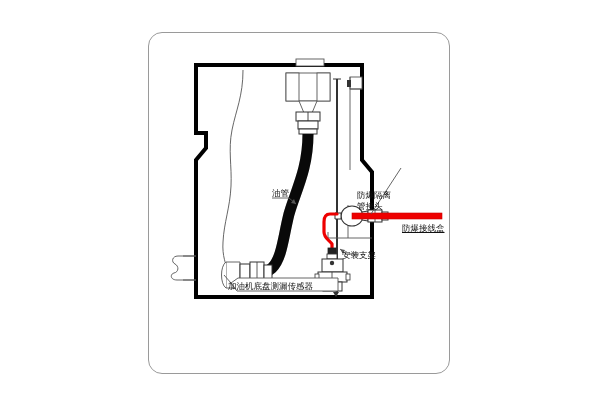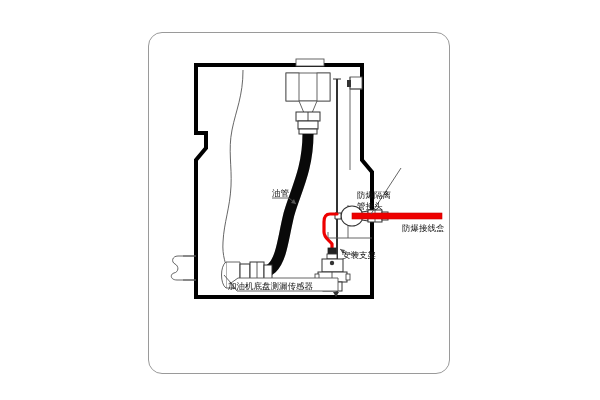--- a/index.html
+++ b/index.html
@@ -44,21 +44,21 @@
     font-family: "DejaVu Sans", "Liberation Sans", sans-serif;
     font-size: 8.5px;
     line-height: 10px;
     color: #111111;
     white-space: nowrap;
     letter-spacing: 0px;
   }
   .lbl.two-line { line-height: 10.5px; white-space: normal; }
   #lbl-connect { left: 405px; top: 150px; width: 46px; }
   #lbl-isolator { left: 345px; top: 190px; width: 42px; margin-left: 12px; }
-  #lbl-jbox    { left: 402px; top: 223px; }
+  #lbl-jbox    { left: 402px; top: 223px; text-decoration: underline; }
   #lbl-bracket { left: 342px; top: 250px; }
   #lbl-oilpipe { left: 272px; top: 188px; }
   #lbl-sensor  { left: 228px; top: 281px; }
 </style>
 </head>
 <body>
 
 <div id="stage">
 
   <div id="frame"></div>

